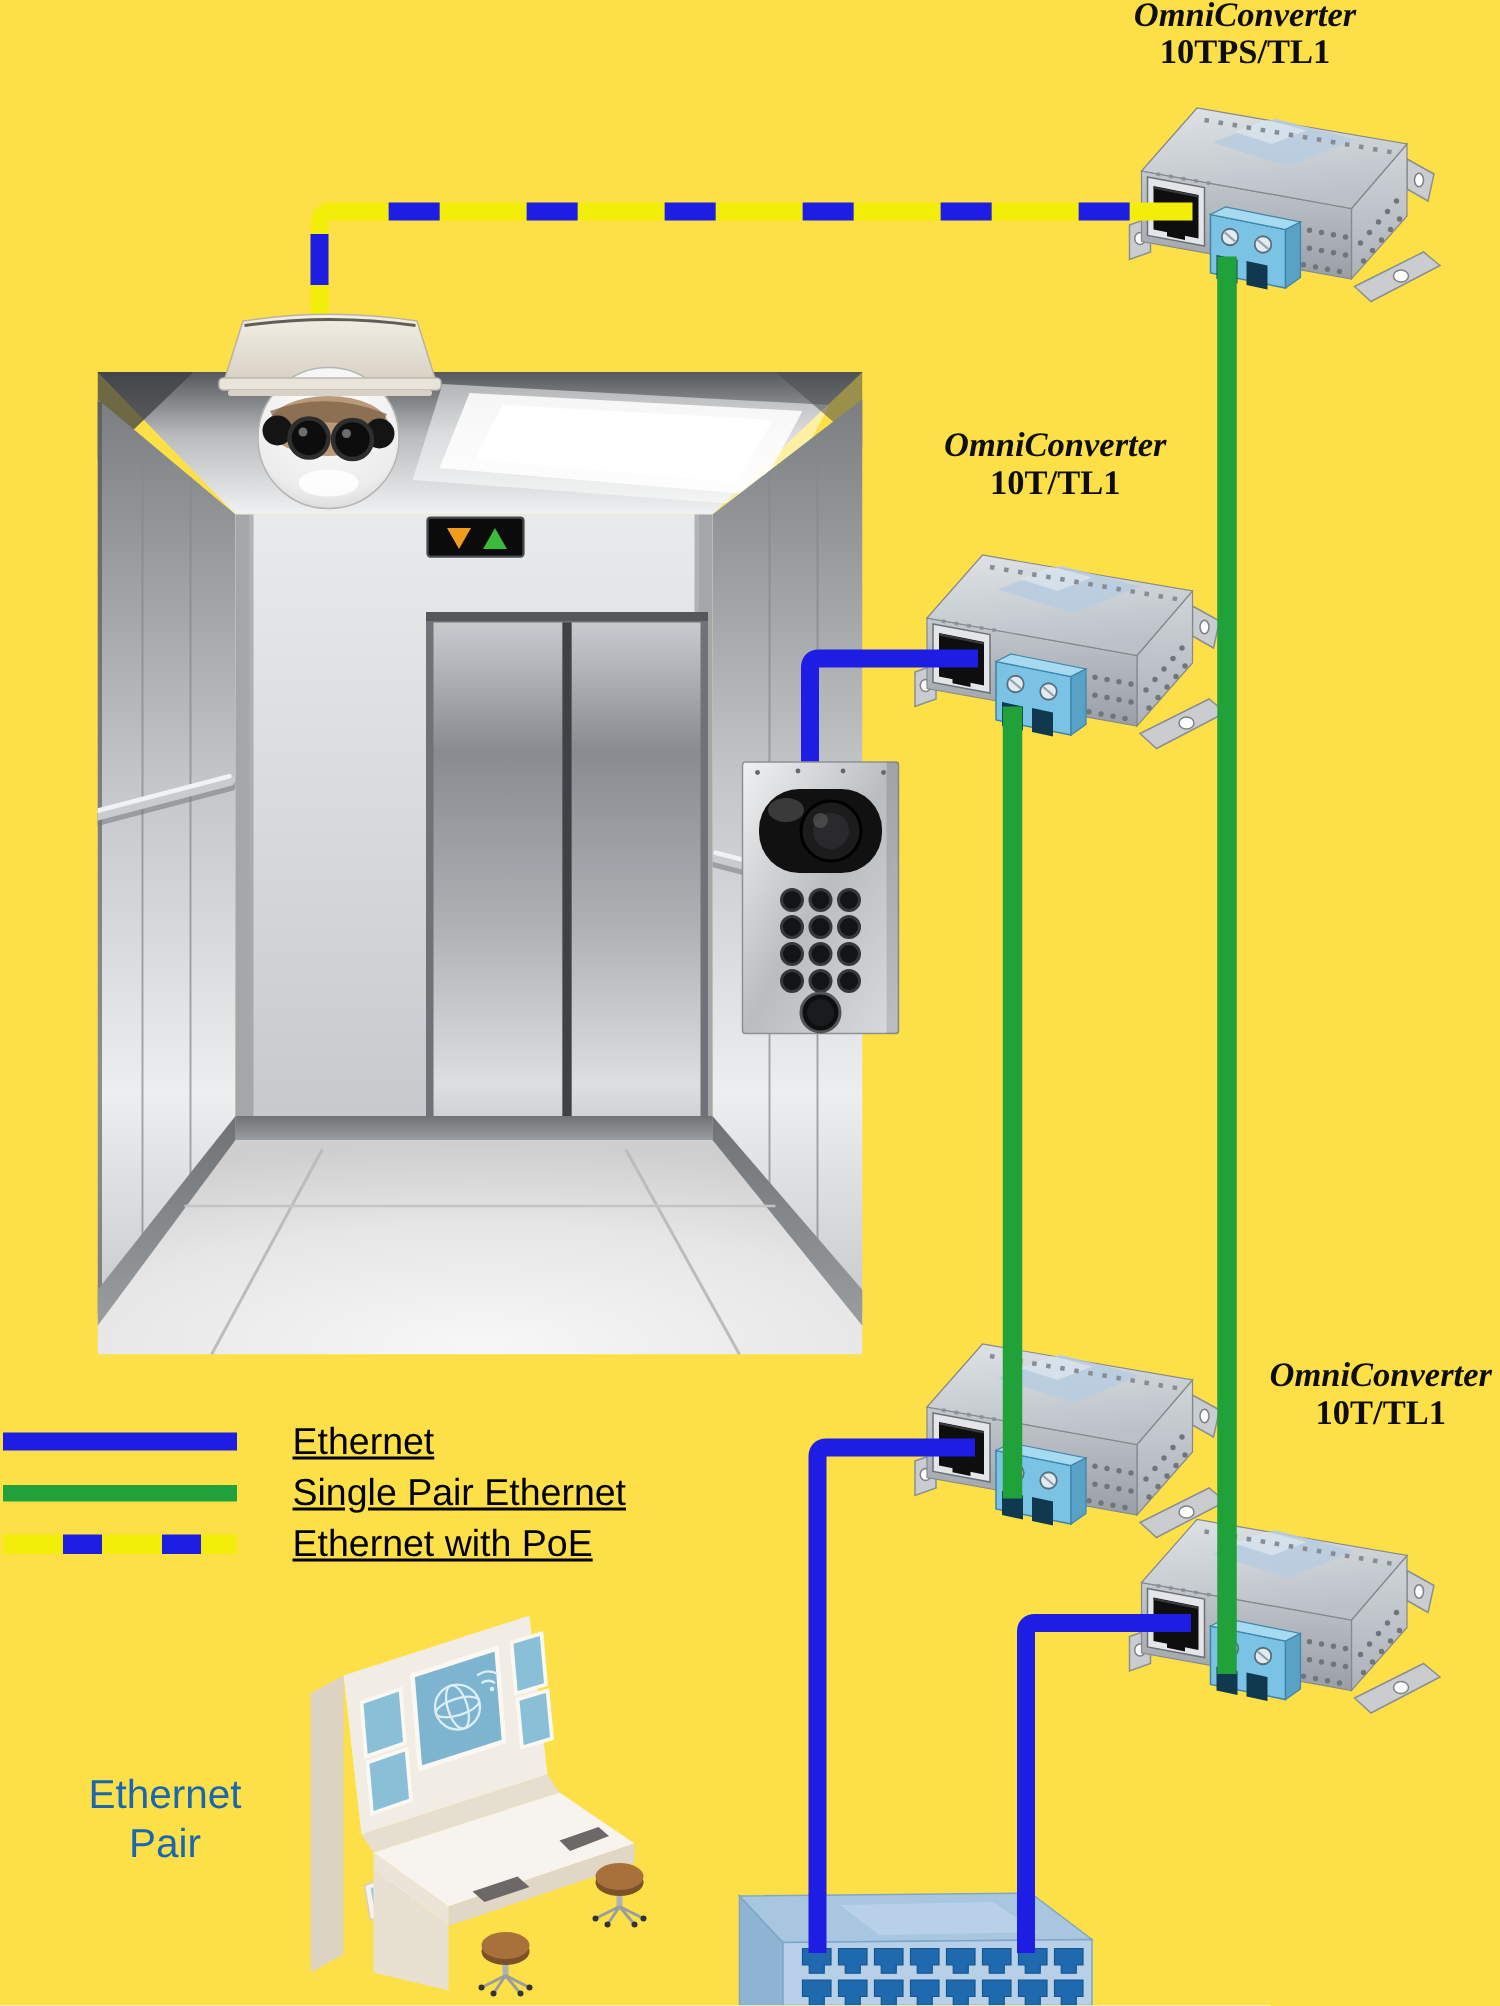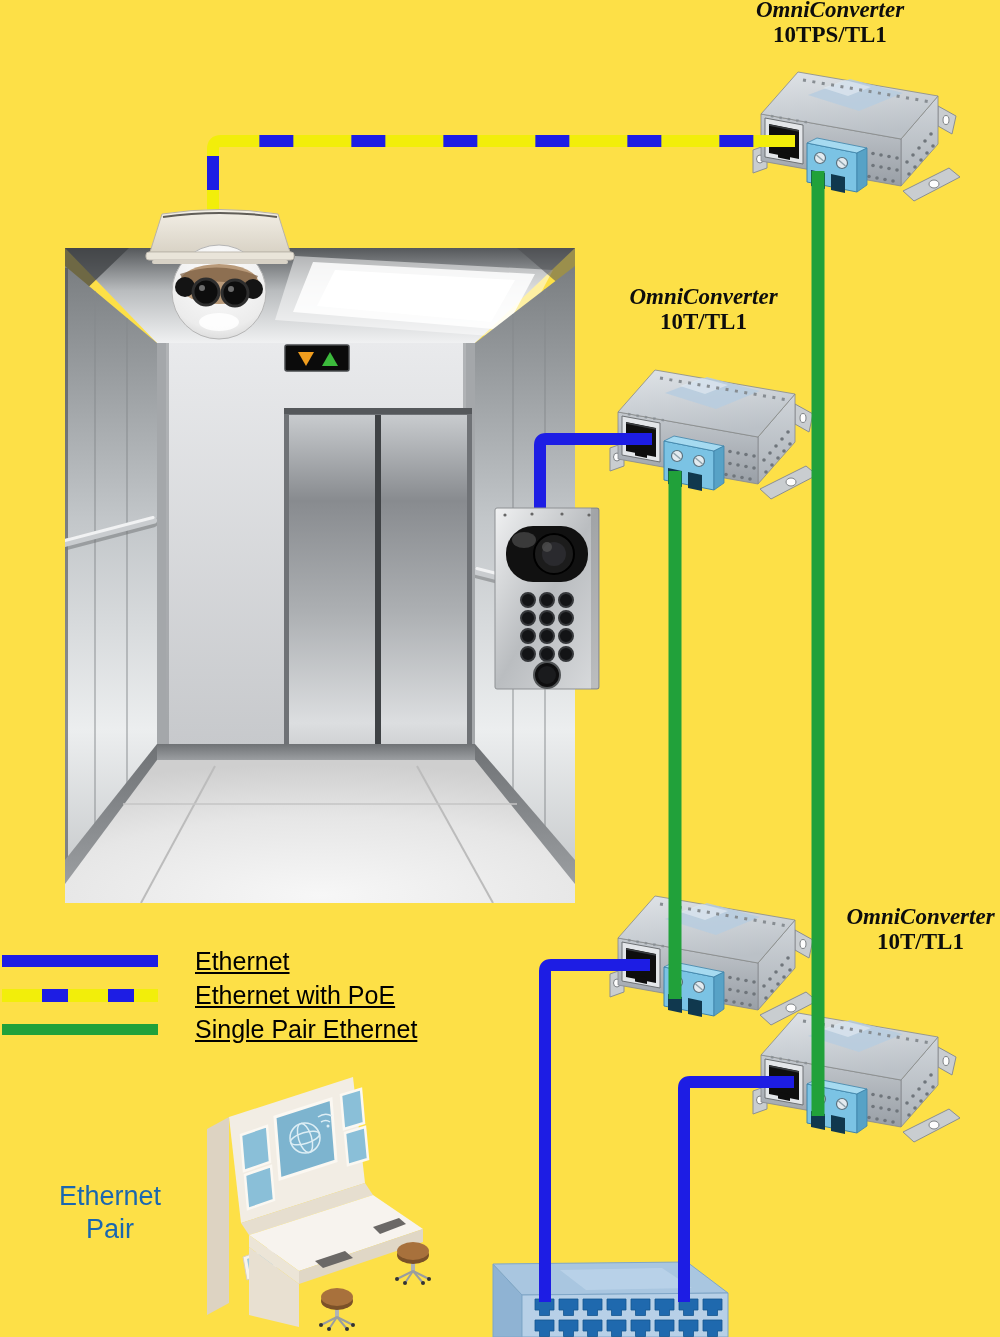--- a/index.html
+++ b/index.html
@@ -389,26 +389,26 @@
     <span class="name">OmniConverter</span>
     <span class="model">10T/TL1</span>
   </div>
 
   <div class="legend">
     <div class="legend-row">
       <div class="legend-swatch sw-blue"></div>
       <span class="legend-label">Ethernet</span>
     </div>
     <div class="legend-row">
+      <div class="legend-swatch sw-green"></div>
+      <span class="legend-label">Single Pair Ethernet</span>
+    </div>
+    <div class="legend-row">
       <div class="legend-swatch sw-poe"></div>
       <span class="legend-label">Ethernet with PoE</span>
-    </div>
-    <div class="legend-row">
-      <div class="legend-swatch sw-green"></div>
-      <span class="legend-label">Single Pair Ethernet</span>
     </div>
   </div>
 
   <div class="control-room">
     <span>Ethernet</span><br>
     <span>Pair</span>
   </div>
 
 </div>
 

